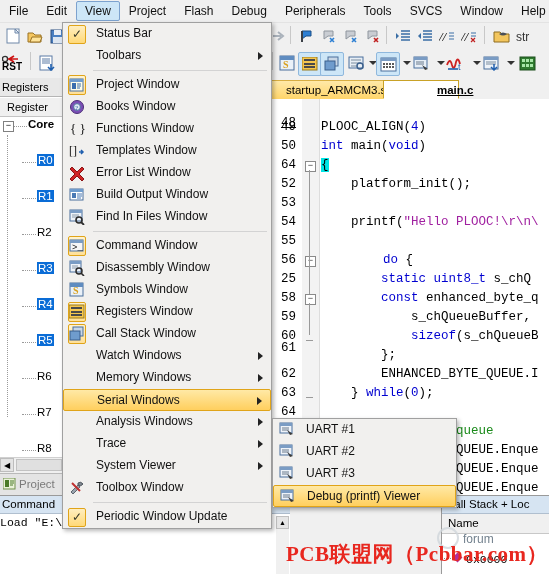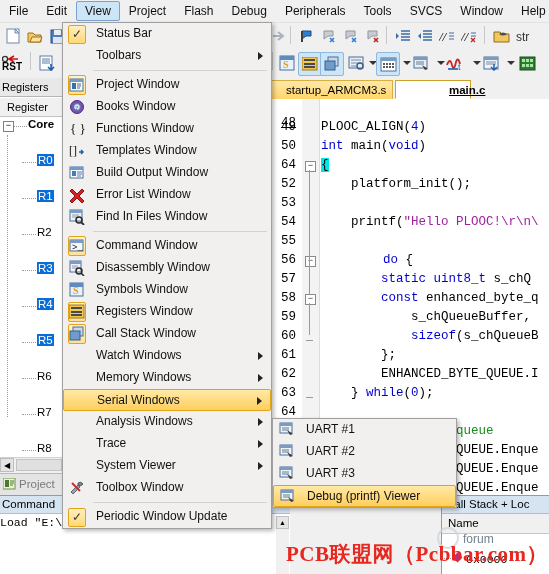--- a/index.html
+++ b/index.html
@@ -411,45 +411,45 @@
 </div>
 
 <div id="edtabs">
   <div class="edtab inact" style="left:-4px;width:128px;">
     <svg width="11" height="13" style="margin-left:4px;">
         <rect x="0" y="0" width="9" height="12" fill="#fff" stroke="#777"></rect>
         <path d="M6 0 l3 3 h-3Z" fill="#ddd" stroke="#777"></path>
       </svg>
     <span class="t">startup_ARMCM3.s</span>
   </div>
-  <div class="edtab act" style="left:126px;width:76px;gap:32px;">
+  <div class="edtab act" style="left:114px;width:76px;gap:32px;">
     <svg width="11" height="13" style="margin-left:5px;">
         <rect x="0" y="0" width="9" height="12" fill="#fff" stroke="#777"></rect>
         <path d="M6 0 l3 3 h-3Z" fill="#ddd" stroke="#777"></path>
       </svg>
     <span class="t">main.c</span>
   </div>
 </div>
 
 <div id="editor">
   <div id="gutter">
       <div class="lnum" style="top: 15px; text-decoration: underline;">48</div>
       <div class="lnum" style="top: 19px;">49</div>
       <div class="lnum" style="top: 38px;">50</div>
       <div class="lnum" style="top: 57px;">64</div>
       <div class="lnum" style="top: 76px;">52</div>
       <div class="lnum" style="top: 95px;">53</div>
       <div class="lnum" style="top: 114px;">54</div>
       <div class="lnum" style="top: 133px;">55</div>
       <div class="lnum" style="top: 152px;">56</div>
-      <div class="lnum" style="top: 171px;">57</div>
+      <div class="lnum" style="top: 171px;">25</div>
       <div class="lnum" style="top: 190px;">58</div>
       <div class="lnum" style="top: 209px;">59</div>
       <div class="lnum" style="top: 228px;">60</div>
-      <div class="lnum" style="top: 247px;">61</div>
+      <div class="lnum" style="top: 240px;">61</div>
       <div class="lnum" style="top: 266px;">62</div>
       <div class="lnum" style="top: 285px;">63</div>
       <div class="lnum" style="top: 304px;">64</div>
       <div class="lnum" style="top: 323px;">65</div>
       <div class="lnum" style="top: 342px;">66</div>
       <div class="lnum" style="top: 361px;">67</div>
       <div class="lnum" style="top: 380px;">68</div>
     </div>
   <div id="foldcol">
     <div class="foldbox" style="top:62px;">−</div>
@@ -563,37 +563,37 @@
           <svg width="16" height="16">
             <text x="0" y="12" font-size="12" font-family="Liberation Serif,serif" fill="#111">[]</text>
             <path d="M10 9 h4 M12 7 l2 2 l-2 2" stroke="#1f5fae" stroke-width="1.5" fill="none"></path>
           </svg>
         </div>
         <div class="mlabel">Templates Window</div>
       </div>
       <div class="mrow">
         <div class="micon">
           <svg width="16" height="16">
+            <path d="M3 2 l5 5 l5-5 l2 2 l-5 5 l5 5 l-2 2 l-5-5 l-5 5 l-2-2 l5-5 l-5-5Z" fill="#d02424" stroke="#8c1414"></path>
+          </svg>
+        </div>
+        <div class="mlabel">Error List Window</div>
+      </div>
+      <div class="mrow">
+        <div class="micon">
+          <svg width="16" height="16">
             <rect x="1" y="2" width="13" height="11" fill="#fff" stroke="#4a6f9c"></rect>
             <rect x="1" y="2" width="13" height="3" fill="#6f9ccd"></rect>
             <rect x="3" y="6" width="4" height="5" fill="#4a7ab5"></rect>
             <g stroke="#4a7ab5" stroke-width="1">
               <path d="M8 7h5M8 9h5M8 11h4"></path>
             </g>
           </svg>
         </div>
         <div class="mlabel">Build Output Window</div>
-      </div>
-      <div class="mrow">
-        <div class="micon">
-          <svg width="16" height="16">
-            <path d="M3 2 l5 5 l5-5 l2 2 l-5 5 l5 5 l-2 2 l-5-5 l-5 5 l-2-2 l5-5 l-5-5Z" fill="#d02424" stroke="#8c1414"></path>
-          </svg>
-        </div>
-        <div class="mlabel">Error List Window</div>
       </div>
       <div class="mrow">
         <div class="micon">
           <svg width="16" height="16">
             <rect x="1" y="1" width="12" height="11" fill="#eef3f9" stroke="#4a6f9c"></rect>
             <rect x="1" y="1" width="12" height="3" fill="#7a9cc4"></rect>
             <g stroke="#8c9aa8" stroke-width="1">
               <path d="M3 6h7M3 8h7"></path>
             </g>
             <circle cx="10" cy="11" r="3" fill="none" stroke="#2b2b2b" stroke-width="1.6"></circle>

